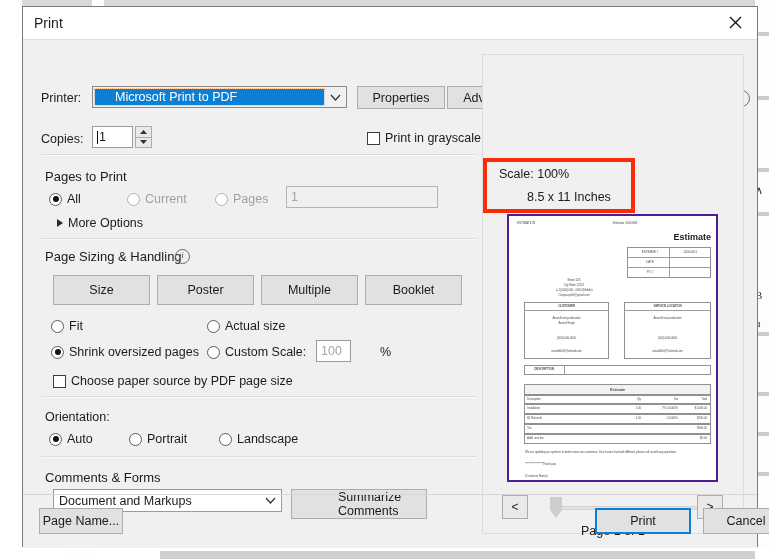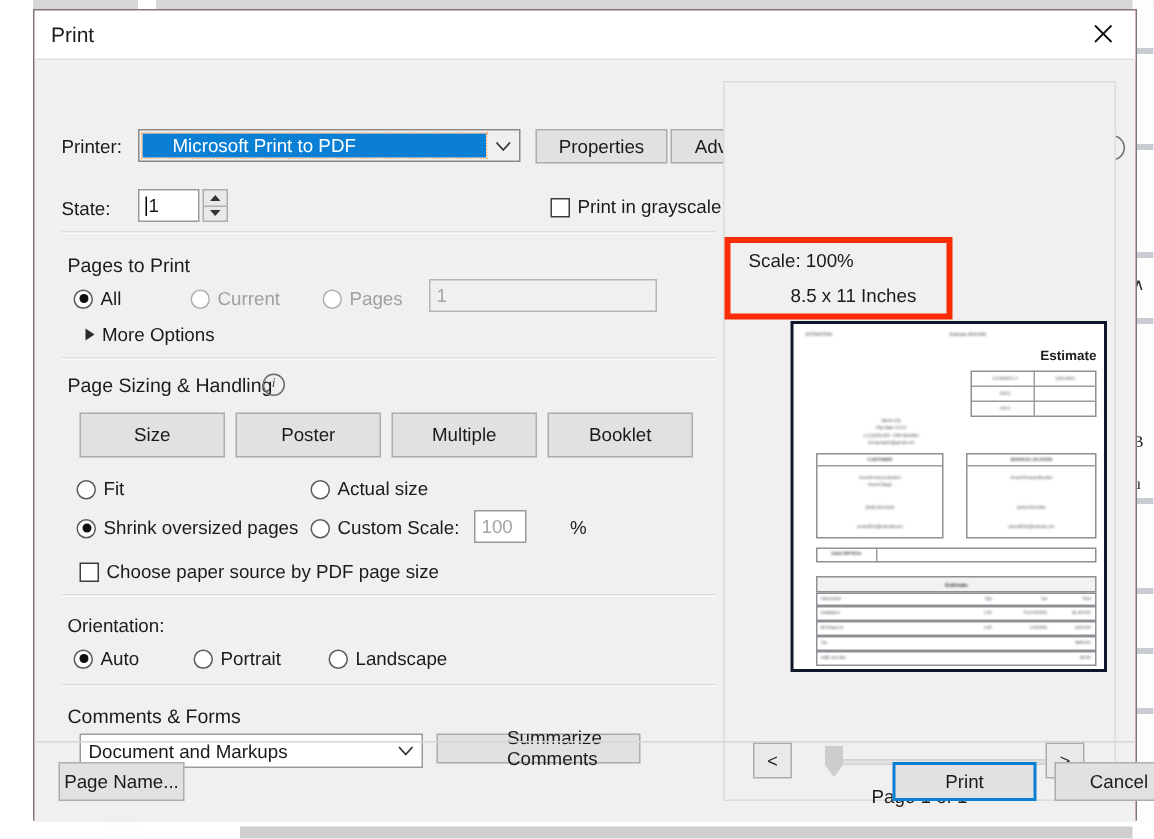--- a/index.html
+++ b/index.html
@@ -51,21 +51,21 @@
   .bg-bottom-gray2 {
     position: absolute; left: 70px; bottom: 0; width: 22px; height: 10px;
     background: #fefefe;
   }
 
   
   #print-dialog {
     position: absolute;
     left: 22px; top: 6px;
     width: 736px; height: 541px;
-    background: #ec4899;
+    background: #000000;
     border: 1px solid #7a7a7a;
     box-sizing: border-box;
   }
   .titlebar {
     position: relative;
     height: 32px;
     background: #ffffff;
     border-bottom: 1px solid #e0e0e0;
   }
   .titlebar .title {
@@ -228,24 +228,24 @@
     border: 4px solid #f92c06;
     background: #f0f0f0;
     box-sizing: border-box;
     z-index: 5;
   }
   #scale-info .s1 { position: absolute; left: 12px; top: 5px; font-size: 12.5px; color: #1b1b1b; }
   #scale-info .s2 { position: absolute; left: 40px; top: 28px; font-size: 12.5px; color: #1b1b1b; }
 
   #paper {
     position: absolute;
-    left: 504px; top: 174px;
-    width: 211px; height: 234px;
-    background: #ffffff;
-    border: 2px solid #0f172a;
+    left: 484px; top: 174px;
+    width: 211px; height: 268px;
+    background: #ffffff;
+    border: 2px solid #4c1d95;
     box-sizing: border-box;
     overflow: hidden;
   }
   
   .dz { position: absolute; font-family: "Liberation Sans", sans-serif; color: #3a3a3a; }
   .blurtxt {
     filter: blur(0.7px);
     -webkit-filter: blur(0.7px);
     color: #55595e;
     letter-spacing: -0.2px;
@@ -345,21 +345,21 @@
     <div class="btn" style="position:absolute;left:334px;top:46px;width:88px;height:23px;">
       <span>Properties</span>
     </div>
     <div class="btn" style="position:absolute;left:424px;top:46px;width:88px;height:23px;">
       <span>Advanced</span>
     </div>
 
     <div class="help-link" style="position:absolute;left:682px;top:51px;">Help</div>
     <div class="help-icon" style="position:absolute;left:710px;top:50px;">?</div>
 
-    <div class="lbl" style="position:absolute;left:18px;top:92px;">State:</div>
+    <div class="lbl" style="position:absolute;left:18px;top:92px;">Copies:</div>
     <div class="txtbox" style="left:69px;top:86px;width:41px;height:22px;">
       <span class="caret"></span>
         <span>1</span>
     </div>
     <div class="spinner" style="left:112px;top:86px;">
       <div>
         <svg width="7" height="4" viewBox="0 0 7 4">
             <polygon points="3.5,0 7,4 0,4" fill="#333"></polygon>
           </svg>
       </div>
@@ -471,21 +471,21 @@
     <div class="sec-title" style="position:absolute;left:22px;top:430px;">Comments &amp; Forms</div>
 
     <div class="combo" style="left:30px;top:449px;width:229px;height:23px;">
       <div class="combo-text">Document and Markups</div>
       <div class="arrow">
         <svg width="11" height="7" viewBox="0 0 11 7">
             <polyline points="1,1 5.5,6 10,1" fill="none" stroke="#333" stroke-width="1.2"></polyline>
           </svg>
       </div>
     </div>
-    <div class="btn" style="position:absolute;left:268px;top:449px;width:136px;height:20px;padding-left:46px;">
+    <div class="btn" style="position:absolute;left:268px;top:449px;width:136px;height:30px;padding-left:46px;">
       <span>Summarize Comments</span>
     </div>
 
     <div id="preview-pane"></div>
 
     <div id="scale-info">
       <div class="s1">Scale: 100%</div>
       <div class="s2">8.5 x 11 Inches</div>
     </div>
 

